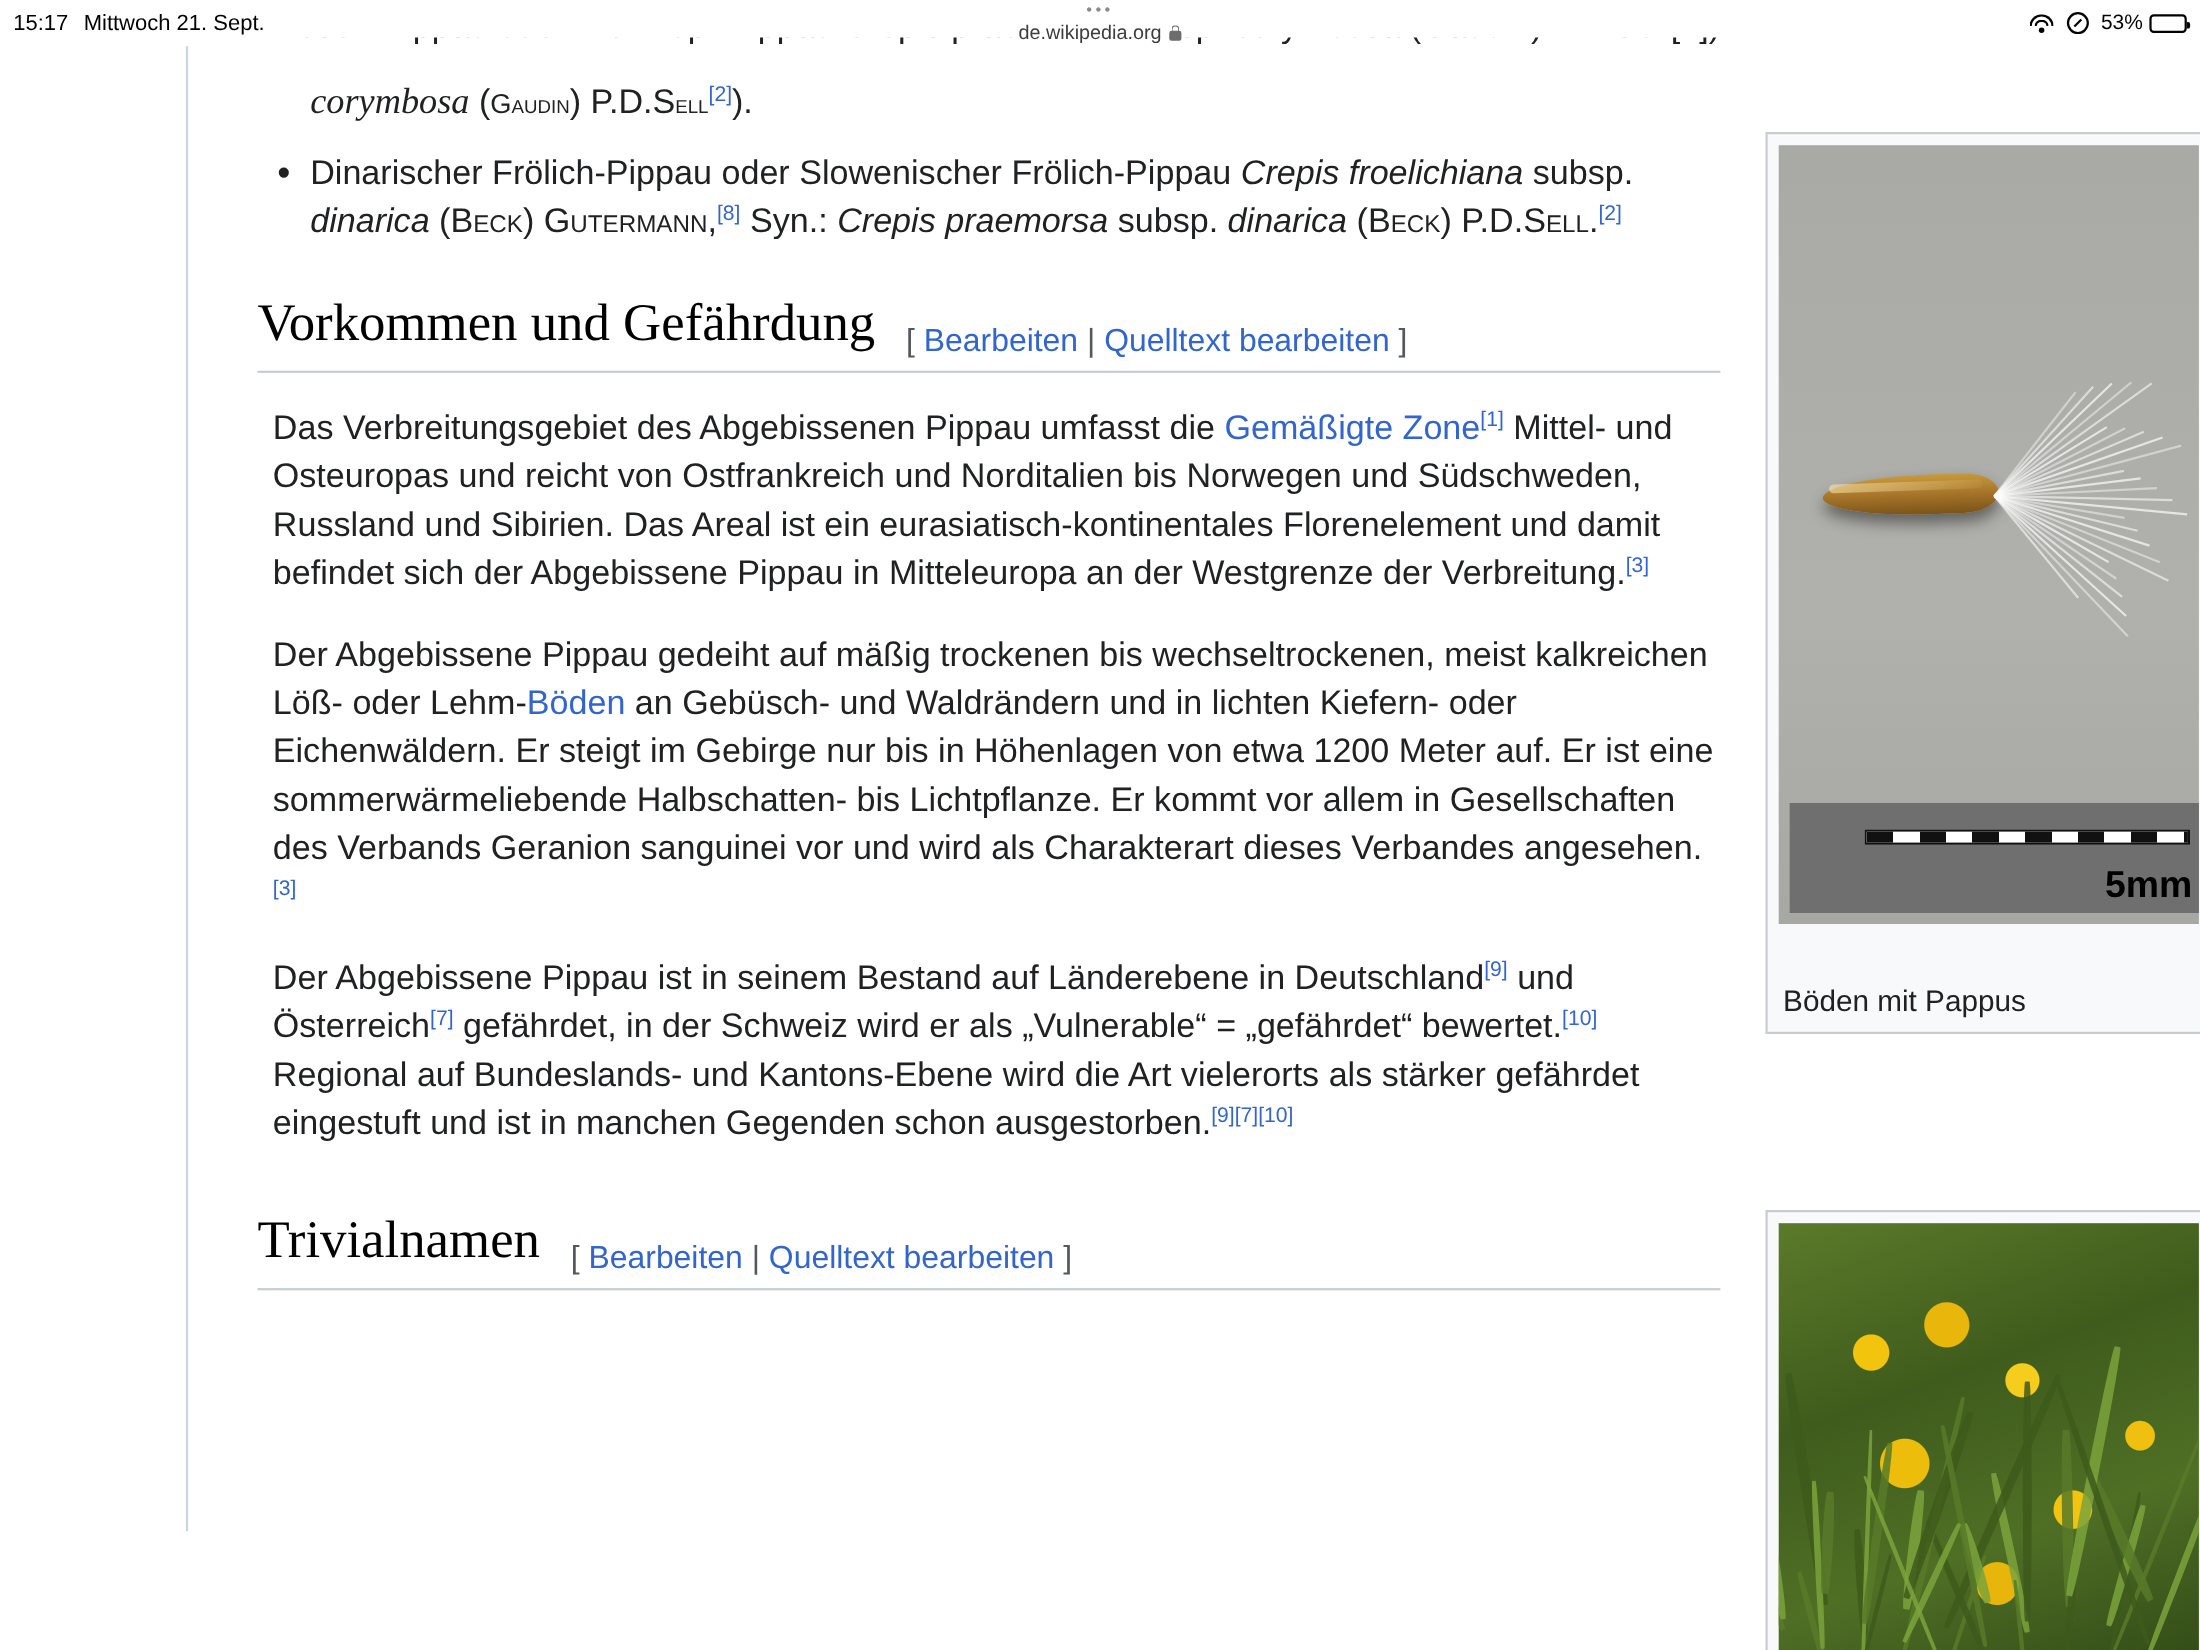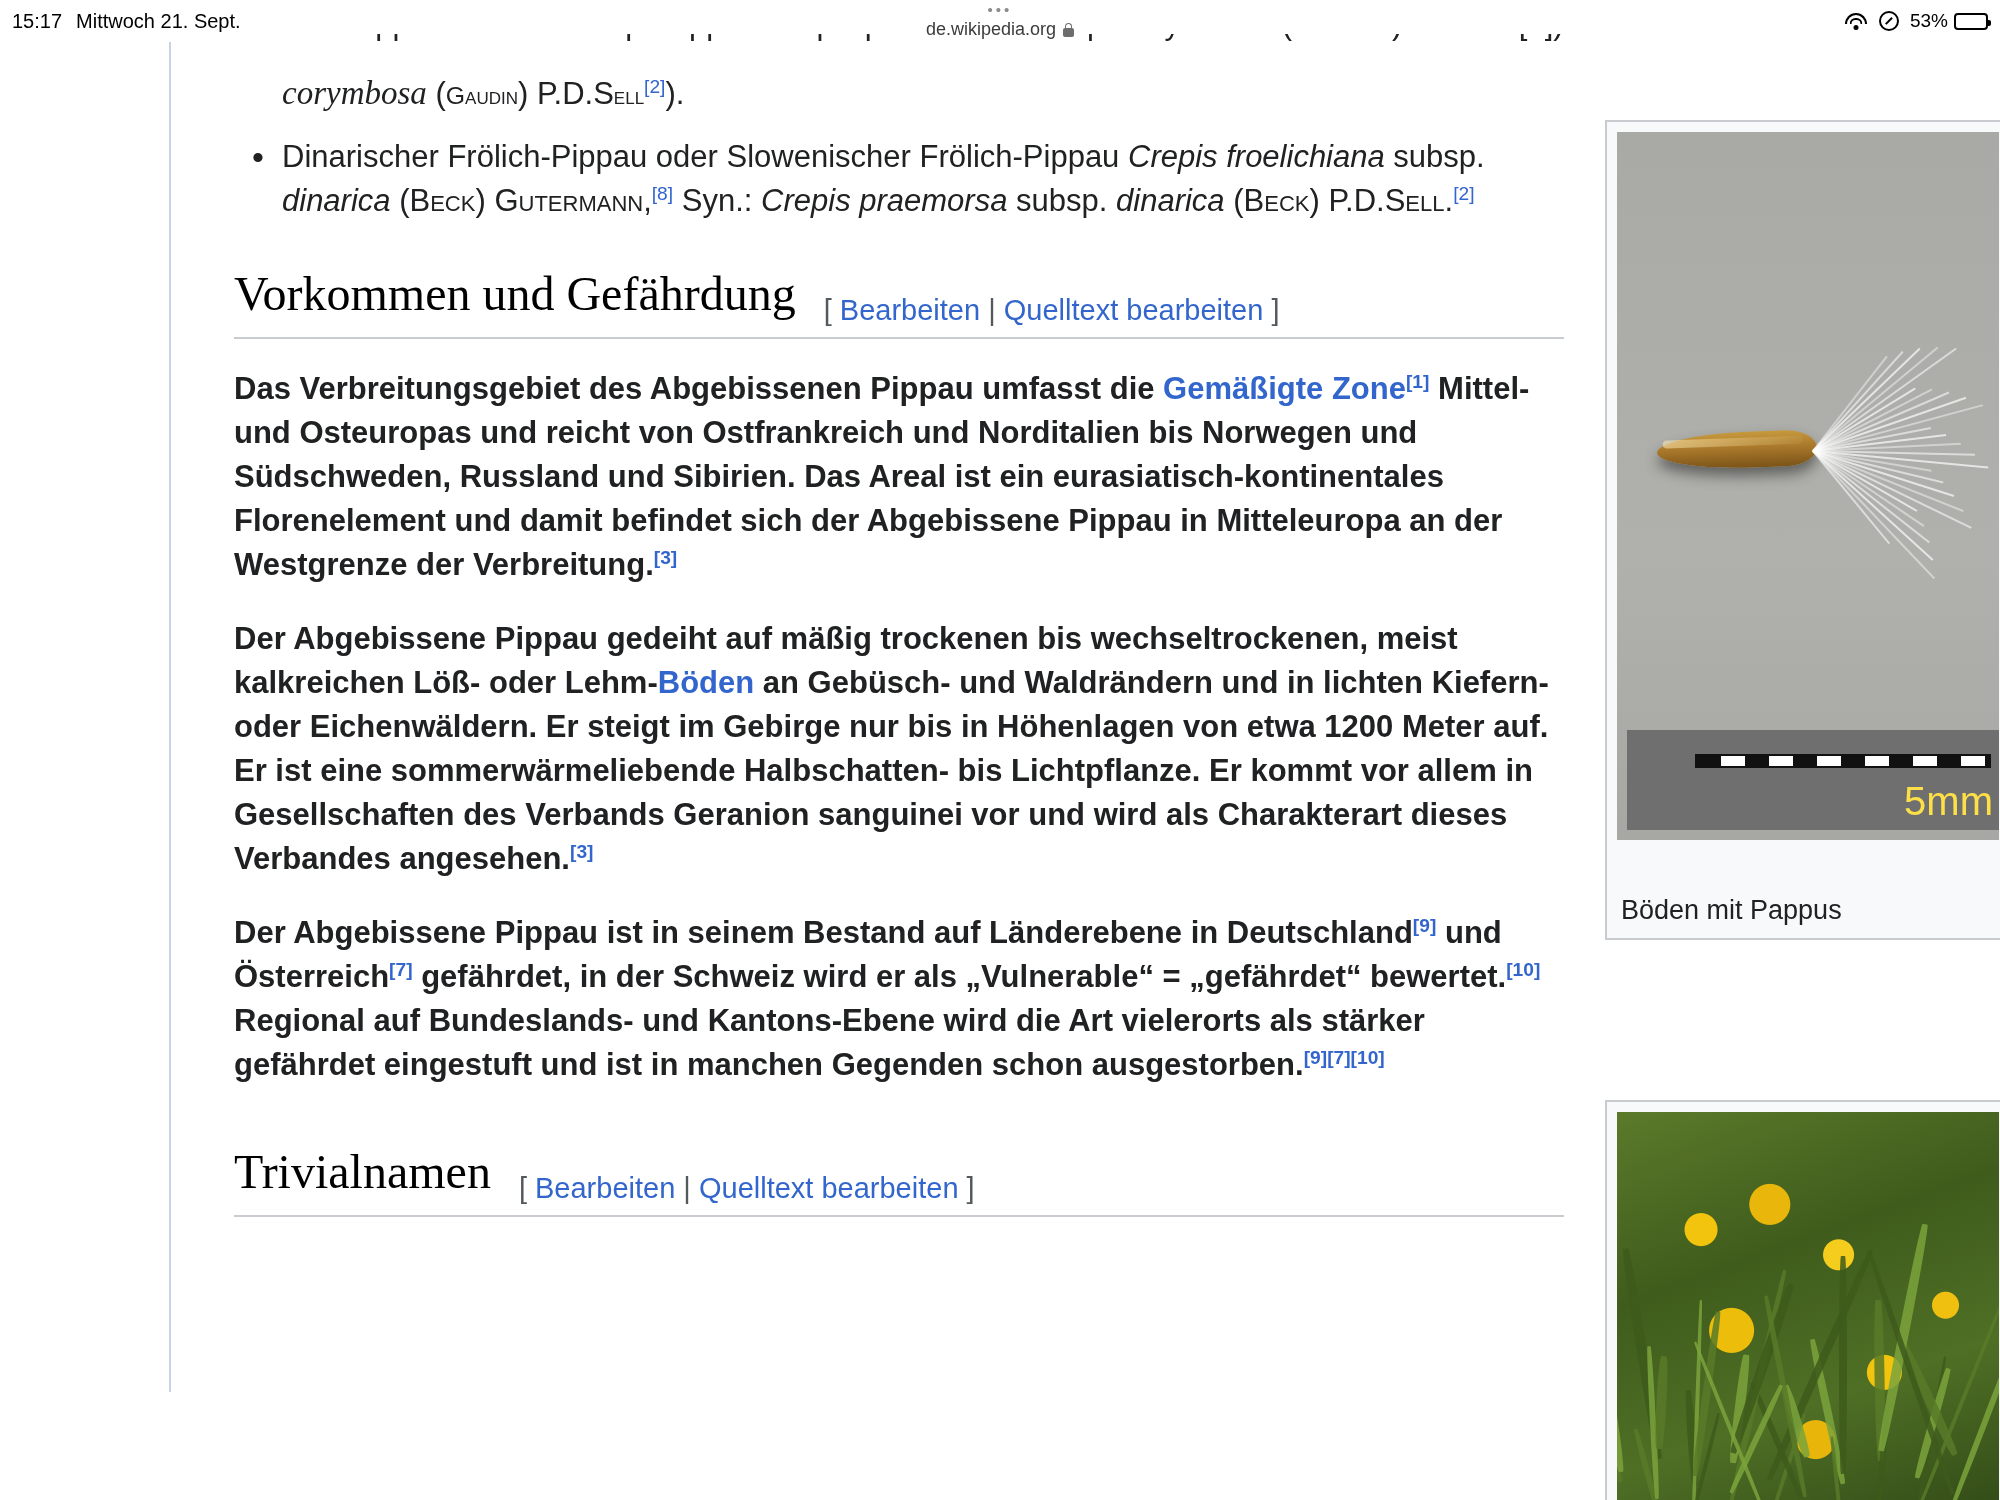--- a/index.html
+++ b/index.html
@@ -92,21 +92,21 @@
   }
   .left-rule {
     position: absolute; left: 169px; top: 0; width: 2px; height: 1350px;
     background: #c8d4e3;
   }
   .article {
     position: absolute; left: 234px; top: 0; width: 1330px;
     font-size: 31px; line-height: 1.42; color: #202122;
     font-family: "Liberation Sans", sans-serif;
   }
-  .article p { margin: 0 0 30px 0; font-weight: bold; }
+  .article p { margin: 0 0 30px 14px; }
   .serif { font-family: "Liberation Serif", serif; }
   .it { font-style: italic; }
   a.wl { color: #3366cc; text-decoration: none; }
   sup.ref { font-size: 0.62em; vertical-align: super; line-height: 0; }
   sup.ref a { color: #3366cc; text-decoration: none; }
   .smallcaps { font-size: 0.80em; }
 
   
   .top-clip {
     position: absolute; left: 234px; top: -8px; width: 1330px;
@@ -179,21 +179,21 @@
     background: #6f6f6f;
   }
   .scalebar .bar {
     position: absolute; left: 68px; top: 24px; width: 296px; height: 14px;
     background: #ffffff;
     background-image: repeating-linear-gradient(90deg,#111 0 24px,#fff 24px 48px);
     border: 2px solid #111;
   }
   .scalebar .lbl {
     position: absolute; right: 16px; bottom: 6px;
-    font-size: 40px; font-weight: normal; color: #fde047;
+    font-size: 34px; font-weight: bold; color: #000000;
     font-family: "Liberation Sans", sans-serif;
   }
   .thumb-cap {
     position: absolute; left: 14px; bottom: 10px; right: 12px;
     font-size: 27px; color: #202122; line-height: 1.25;
   }
 
   #thumb2 { left: 1605px; top: 1058px; width: 400px; height: 440px; }
   .thumb-img-2 {
     position: absolute; left: 10px; top: 10px; width: 382px; height: 420px;

